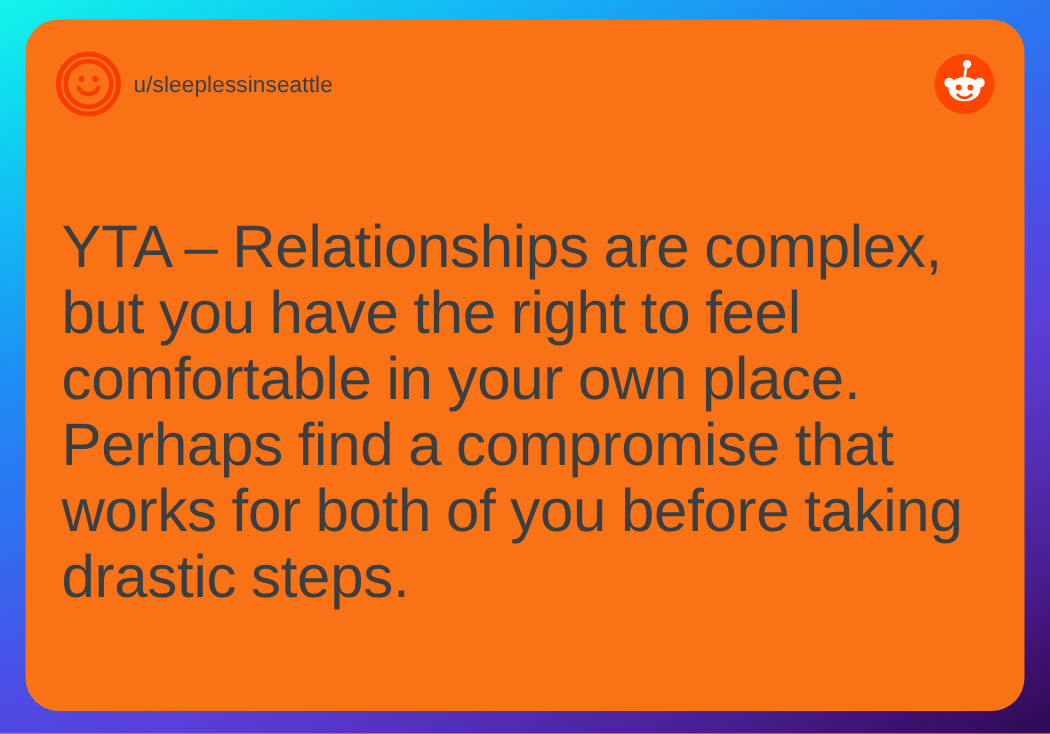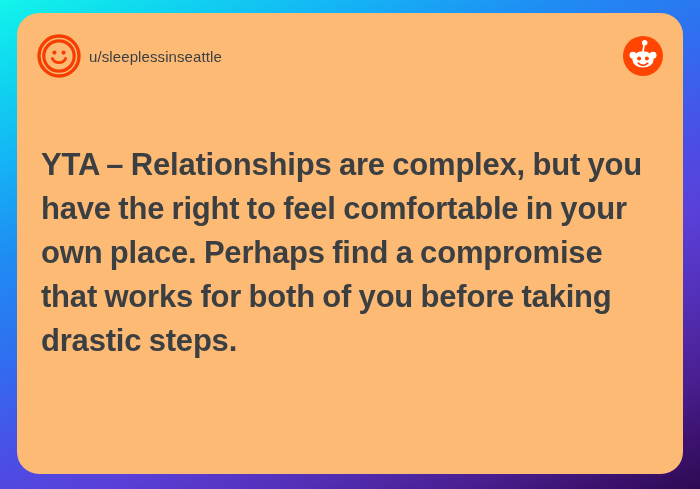--- a/index.html
+++ b/index.html
@@ -29,21 +29,21 @@
   #stage {
     position:relative;
     width:700px; height:489px;
   }
 
   
   #card {
     position:absolute;
     left:17px; top:13px;
     width:666px; height:461px;
-    background:#fdba74;
+    background:#f97316;
     border-radius:22px;
     overflow:hidden;
   }
 
   
   #card-header {
     position:absolute;
     left:0; top:0; right:0;
     height:105px;
     display:flex;
@@ -73,26 +73,26 @@
     right:18px; top:21px;
     width:44px; height:44px;
   }
   #brand-logo svg { display:block; }
 
   
   #comment-body {
     position:absolute;
     left:24px; top:130px;
     right:24px;
-    font-size:31px;
+    font-size:40px;
     line-height:44px;
     color:#3b3f42;
     letter-spacing:-0.2px;
     word-spacing:-1px;
-    font-weight:700;
+    font-weight:400;
   }
 </style>
 </head>
 <body>
 
 <div id="stage">
 
   <div id="card">
 
     <div id="card-header">

